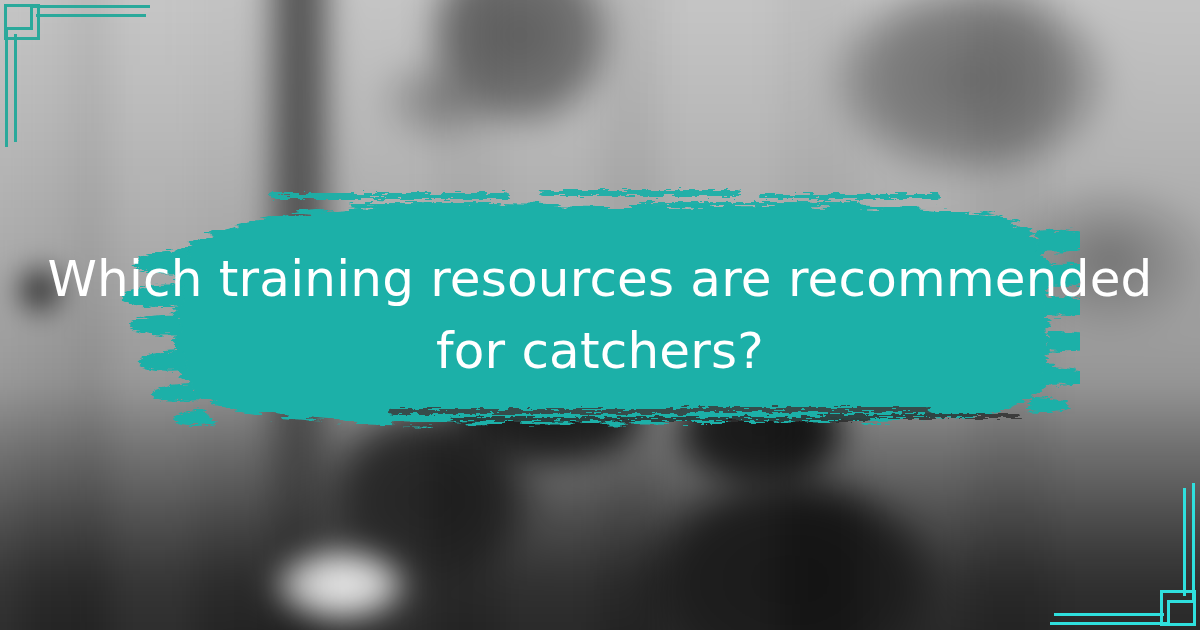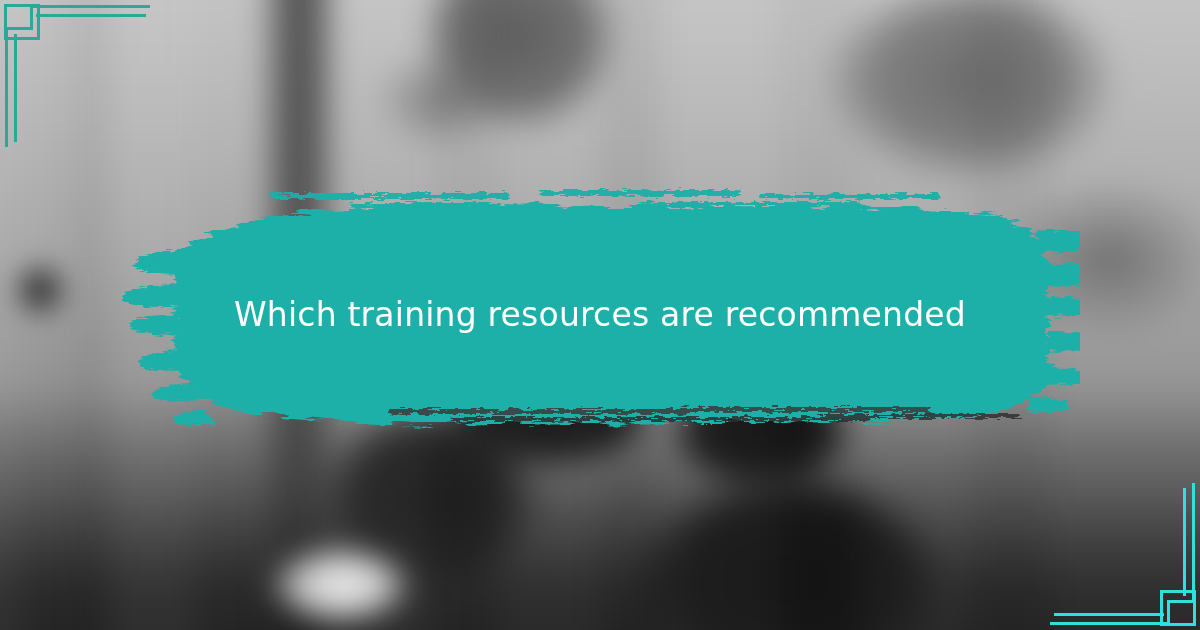--- a/index.html
+++ b/index.html
@@ -98,21 +98,21 @@
     left: 0;
     top: 0;
     width: 960px;
     height: 260px;
     display: flex;
     flex-direction: column;
     align-items: center;
     justify-content: center;
     text-align: center;
     color: #ffffff;
-    font-size: 33px;
+    font-size: 50px;
     line-height: 1.45;
     letter-spacing: 0.2px;
     padding: 0 60px;
     box-sizing: border-box;
   }
   #banner-text .line { display: block; white-space: nowrap; }
 </style>
 </head>
 <body>
 
@@ -206,16 +206,17 @@
       <g filter="url(#brushRoughFine)" opacity="0.85">
         <rect x="270" y="224" width="300" height="5" rx="2.5" fill="#3a3a3a"></rect>
         <rect x="560" y="222" width="250" height="5" rx="2.5" fill="#3a3a3a"></rect>
         <rect x="330" y="232" width="420" height="4" rx="2" fill="#2e2e2e"></rect>
         <rect x="700" y="229" width="200" height="4" rx="2" fill="#333333"></rect>
       </g>
     </svg>
 
     <div id="banner-text">
       <span class="line">Which training resources are recommended</span>
+      <span class="line">for catchers?</span>
     </div>
   </div>
 
 </div>
 
 </body></html>

